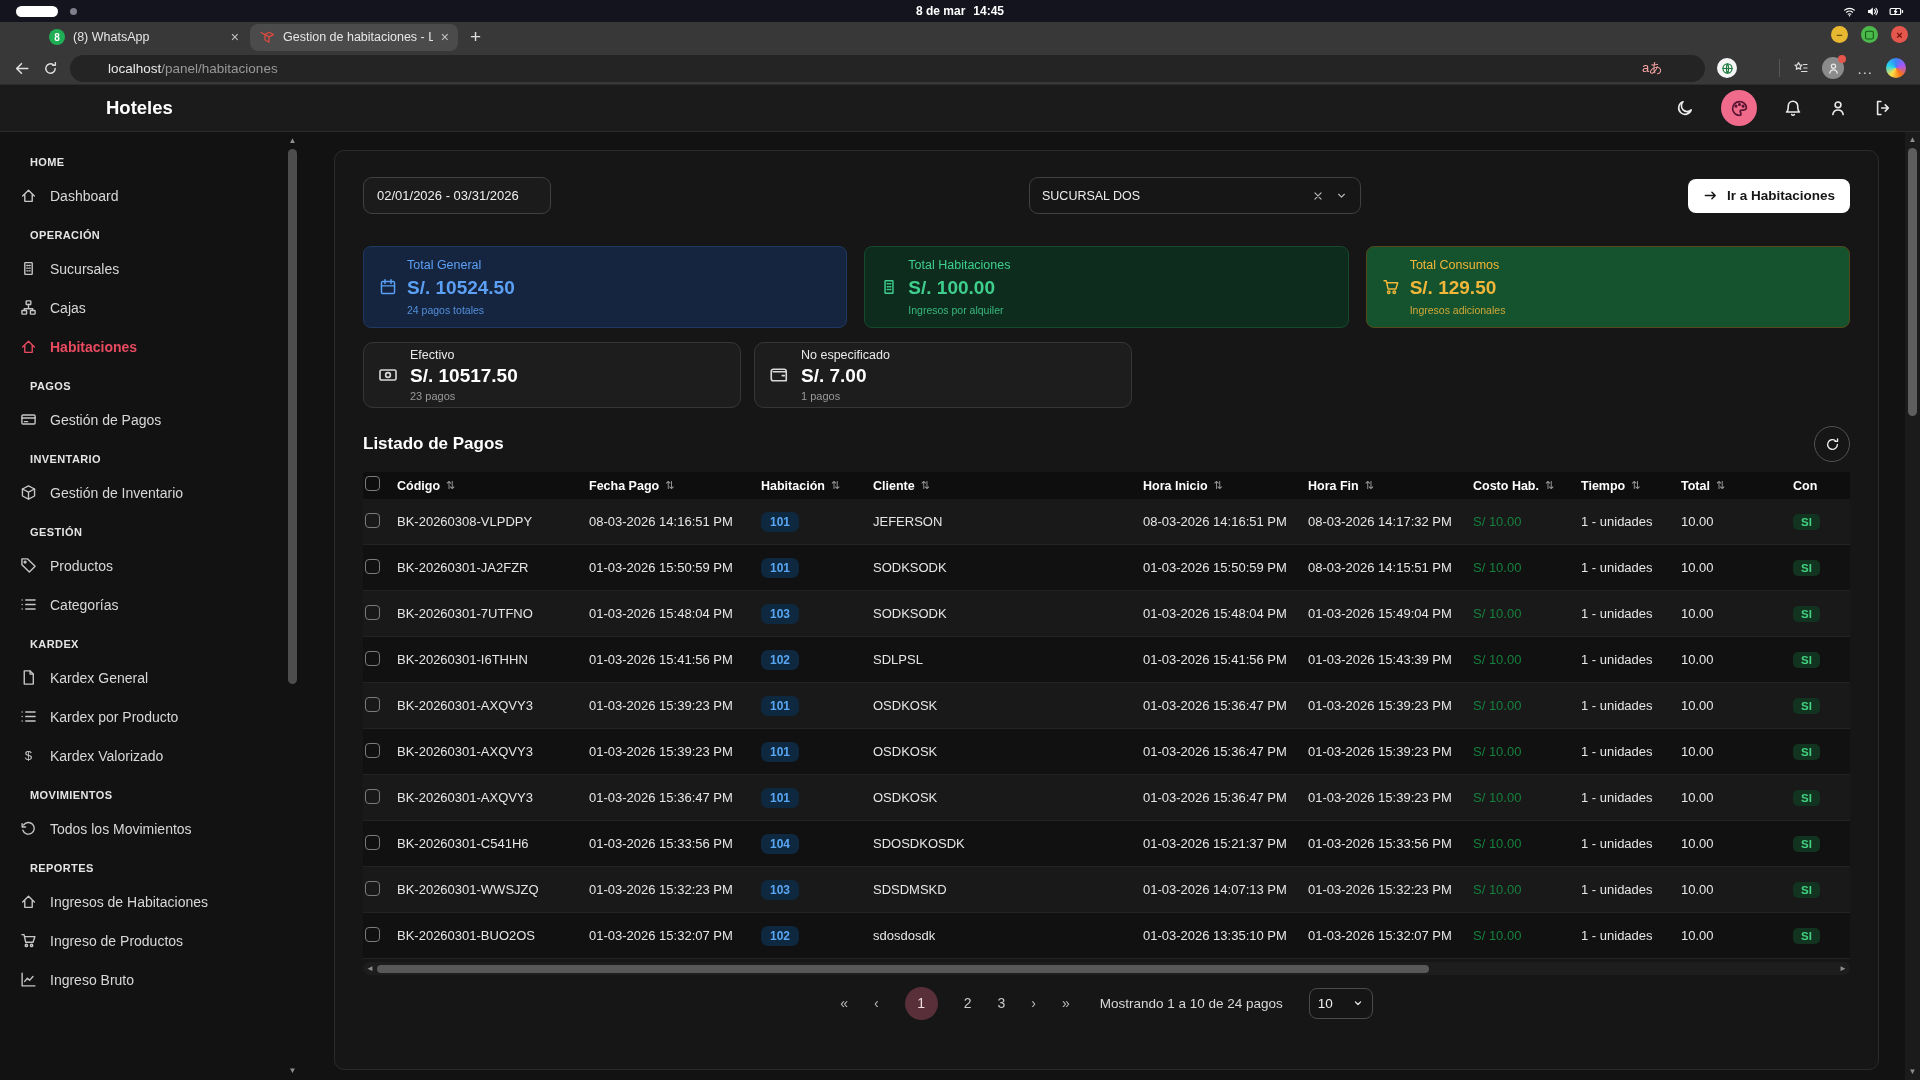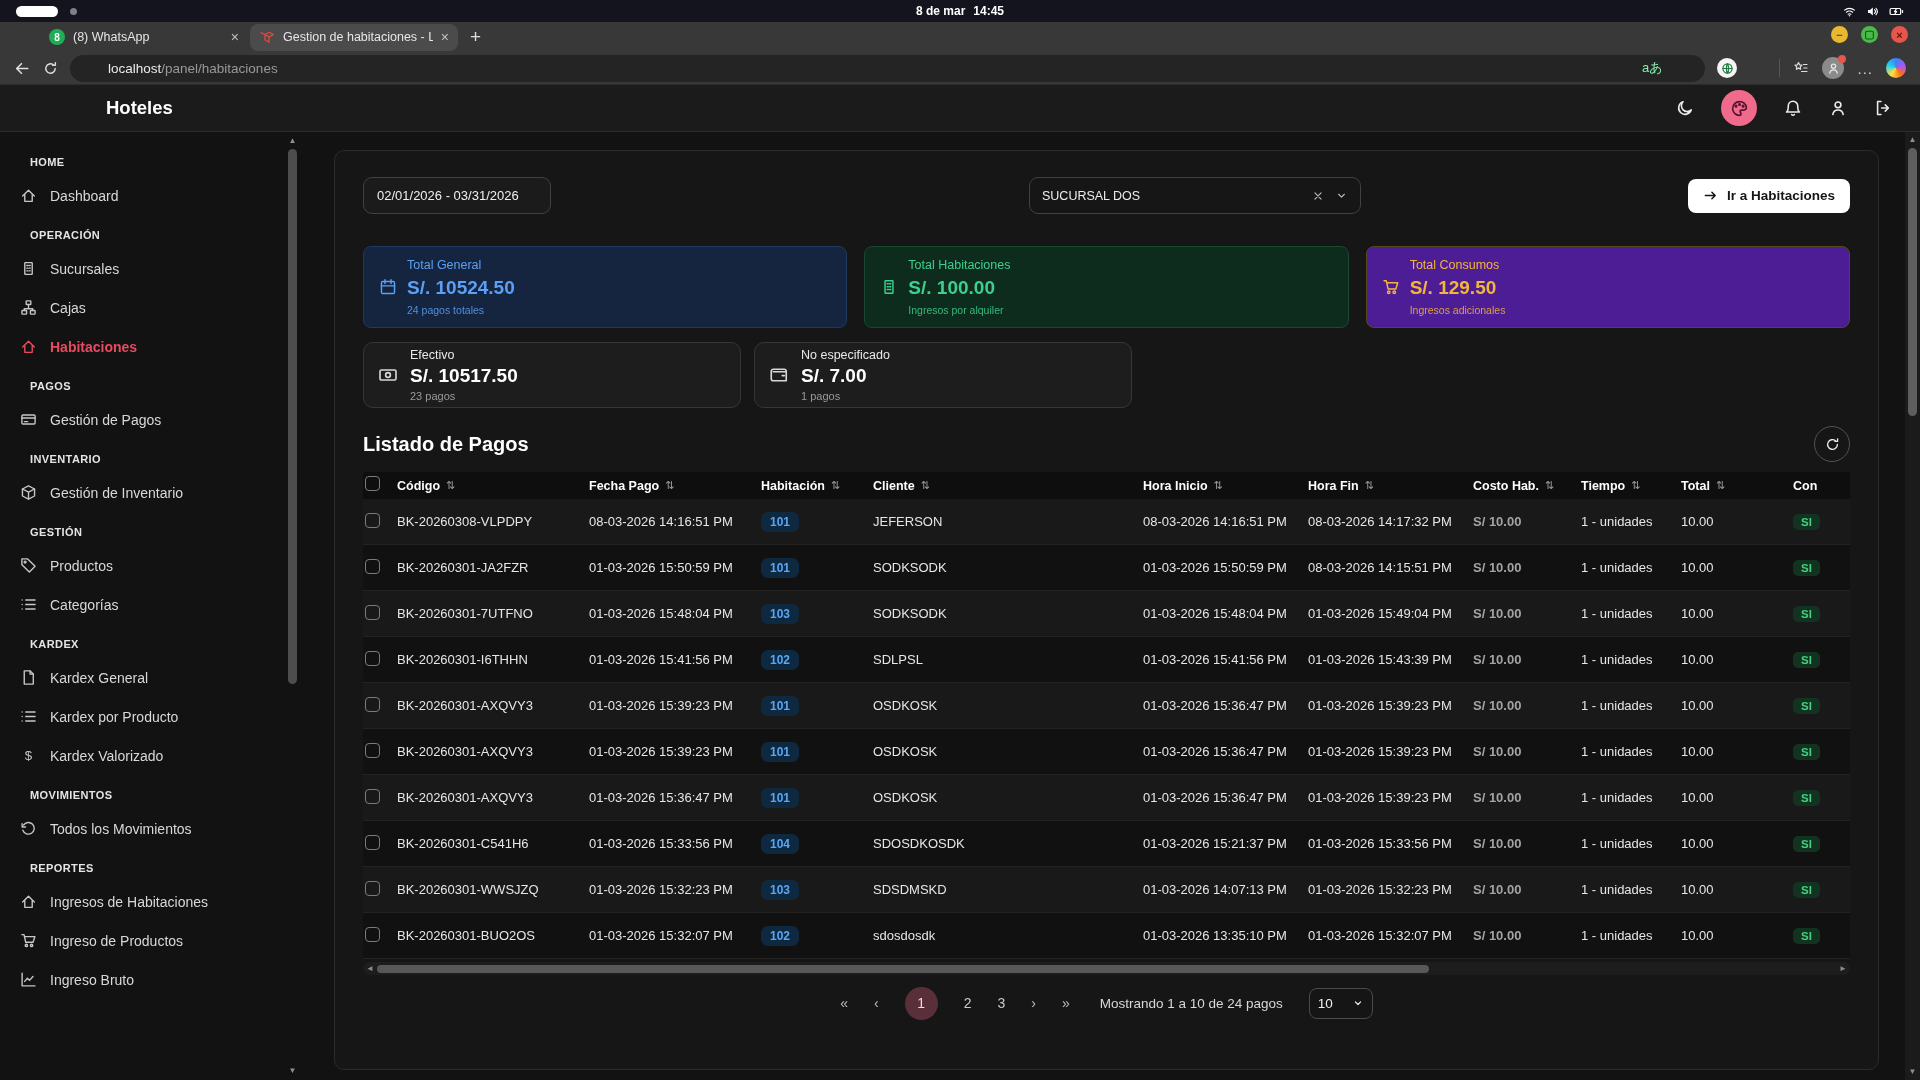--- a/index.html
+++ b/index.html
@@ -29,21 +29,21 @@
   .wc{width:17px;height:17px;border-radius:50%;display:flex;align-items:center;justify-content:center;font-size:11px;font-weight:700;cursor:pointer}
   .wc.min{background:#e9b831;color:#6b5200}
   .wc.max{background:#4cb94c;color:#135813}
   .wc.close{background:#e5564c;color:#6e120c}
 
   .navbar{height:33px;background:#383838;display:flex;align-items:center;gap:12px;padding:0 14px;border-bottom:1px solid #2c2c2c}
   .nav-ic{color:#dedede}
   .urlbar{flex:1;height:27px;background:#242424;border-radius:15px;display:flex;align-items:center;gap:9px;padding:0 14px;font-size:13.5px}
   .url-host{color:#eaeaea}
   .url-path{color:#999}
-  .urlbar-right{margin-left:auto;display:flex;gap:14px;color:#86efac;font-size:13px}
+  .urlbar-right{margin-left:auto;display:flex;gap:14px;color:#fca5a5;font-size:13px}
   .nav-right{display:flex;align-items:center;gap:13px}
   .ext-globe{width:20px;height:20px;border-radius:50%;background:#f5f5f5;color:#1d7a3e;display:flex;align-items:center;justify-content:center}
   .vdiv{width:1px;height:18px;background:#575757}
   .avatar{width:22px;height:22px;border-radius:50%;background:#8b8b8b;color:#e8e8e8;position:relative;display:flex;align-items:center;justify-content:center}
   .avatar .notif{position:absolute;right:-2px;top:-2px;width:8px;height:8px;border-radius:50%;background:#e5564c}
   .more-dots{color:#d5d5d5;font-size:15px;letter-spacing:1px}
   .copilot{width:20px;height:20px;border-radius:50%;background:conic-gradient(#3b82f6,#a855f7,#f97316,#fde047,#22d3ee,#3b82f6)}
 
   
   .app{height:995px;background:#121212;display:flex;flex-direction:column}
@@ -88,34 +88,34 @@
 
   .methods-row{display:flex;gap:13px;margin-bottom:18px;flex:none}
   .method-card{width:378px;height:66px;background:#1d1d1d;border:1px solid #363636;border-radius:10px;padding:9px 14px;display:flex;align-items:center;gap:12px}
   .method-card .icn{color:#d8d8d8;flex:none}
   .m-text{display:flex;flex-direction:column;gap:3px}
   .m-title{color:#e9e9e9;font-size:12.5px}
   .m-value{color:#fff;font-size:19px;font-weight:700}
   .m-sub{color:#9a9a9a;font-size:11px}
 
   .list-title-row{display:flex;align-items:center;margin-bottom:10px;flex:none}
-  .list-title{color:#fff;font-size:20px;font-weight:700}
+  .list-title{color:#fff;font-size:17px;font-weight:700}
   .refresh-btn{margin-left:auto;width:36px;height:36px;border-radius:50%;border:1px solid #525252;background:transparent;color:#ececec;display:flex;align-items:center;justify-content:center;cursor:pointer}
 
   .table-wrap{overflow:hidden;flex:none}
   .ptable-head,.prow{display:grid;grid-template-columns:34px 192px 172px 112px 270px 165px 165px 108px 100px 112px 60px;align-items:center;width:1490px}
   .ptable-head{height:27px;background:#0e0e0e;border-radius:3px}
   .th{display:flex;align-items:center;gap:6px;color:#fdfdfd;font-size:12.5px;font-weight:700;white-space:nowrap}
   .sort{color:#9a9a9a;font-size:11px;font-weight:400;cursor:pointer}
   .prow{height:46px;border-bottom:1px solid #232323;font-size:13px;color:#e6e6e6}
   .prow.odd{background:#191919}
   .prow.even{background:#111}
   .cb{width:15px;height:15px;border:1.5px solid #7b7b7b;border-radius:4px;background:transparent;display:inline-block;cursor:pointer}
   .cell{white-space:nowrap;overflow:hidden}
-  .cell.costo{font-weight:700;color:#a3a3a3}
+  .cell.costo{font-weight:400;color:#15803d}
   .hab-badge{display:inline-flex;padding:3px 9px;border-radius:7px;background:#0e2840;color:#59a7f3;font-weight:700;font-size:12px}
   .si-badge{display:inline-flex;padding:2px 8px;border-radius:5px;background:#11331f;color:#43d181;font-weight:700;font-size:11.5px}
 
   .hscroll{margin-top:3px;height:13px;background:#1d1d1d;border-radius:7px;position:relative;flex:none}
   .hs-arrow{position:absolute;top:1px;color:#8d8d8d;font-size:8px;line-height:11px}
   .hs-arrow.left{left:3px}
   .hs-arrow.right{right:3px}
   .hs-thumb{position:absolute;left:14px;top:2.5px;height:8px;width:1052px;background:#585858;border-radius:4px;cursor:grab}
 
   .pagination{height:48px;display:flex;align-items:center;justify-content:center;gap:26px;color:#c9c9c9;font-size:14px;margin-top:4px;flex:none}
@@ -500,21 +500,21 @@
                   <rect x="4.5" y="2.5" width="7" height="11" rx="0.5"></rect>
                   <path d="M6.4 5.2h1M8.6 5.2h1M6.4 7.7h1M8.6 7.7h1M6.4 10.2h1M8.6 10.2h1"></path>
                 </svg>
               </span>
               <div class="stat-text">
                 <span class="stat-title">Total Habitaciones</span>
                 <span class="stat-value">S/. 100.00</span>
                 <span class="stat-sub">Ingresos por alquiler</span>
               </div>
             </div>
-            <div class="stat-card" style="background: #4c1d95; border-color: rgb(87, 73, 28); color: rgb(242, 182, 58);">
+            <div class="stat-card" style="background: #14532d; border-color: rgb(87, 73, 28); color: rgb(242, 182, 58);">
               <span class="icn">
                 <svg width="18" height="18" viewBox="0 0 16 16" fill="none" stroke="currentColor" stroke-width="1.3" stroke-linecap="round" stroke-linejoin="round">
                   <path d="M1.8 2.5h2l1.6 7.2h6.9L14 4.3H4.6"></path>
                   <circle cx="6" cy="12.6" r="1.1"></circle>
                   <circle cx="10.9" cy="12.6" r="1.1"></circle>
                 </svg>
               </span>
               <div class="stat-text">
                 <span class="stat-title">Total Consumos</span>
                 <span class="stat-value">S/. 129.50</span>

